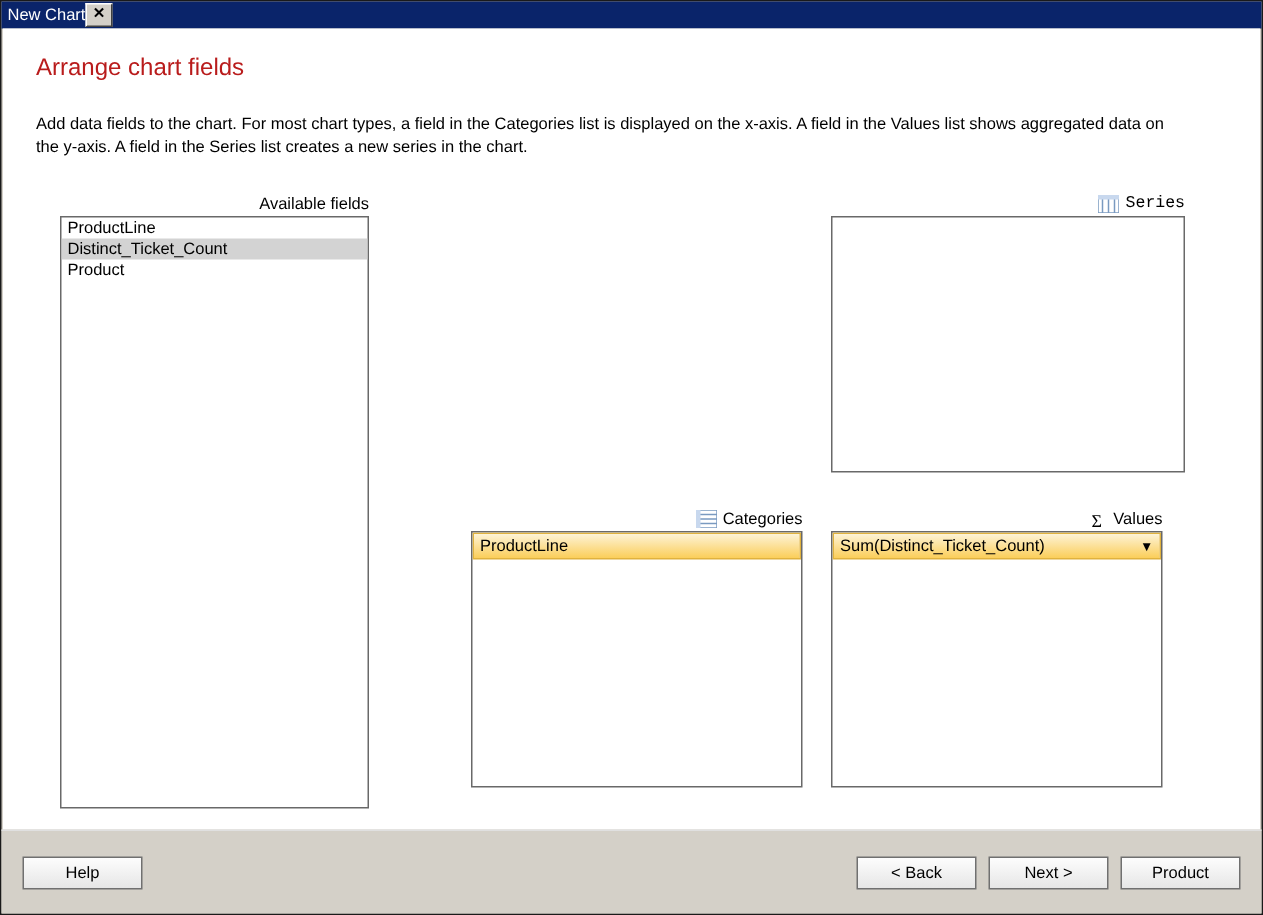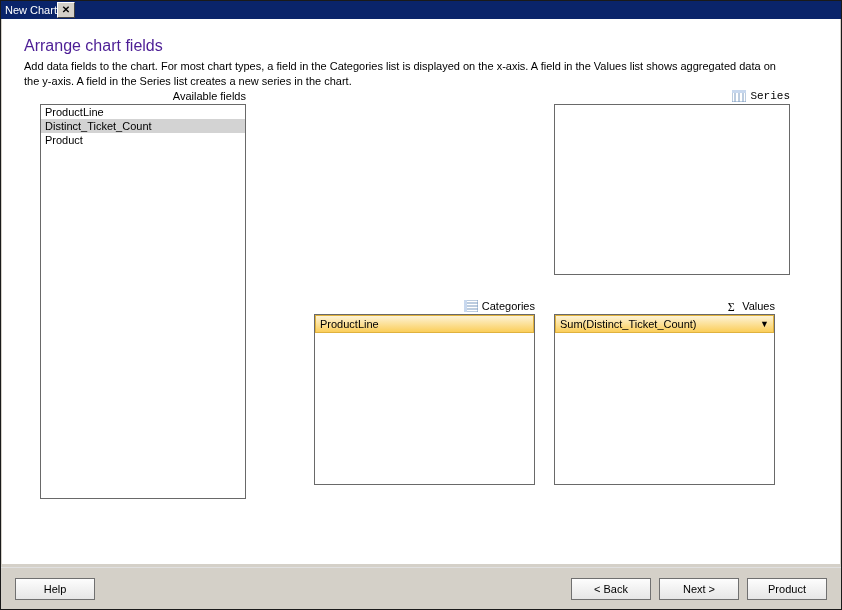--- a/index.html
+++ b/index.html
@@ -48,29 +48,29 @@
   }
   .content {
     background:#fff;
     margin:0 1px;
     height: 545px;
     padding: 18px 22px 0 22px;
     box-sizing:border-box;
     position:relative;
   }
   .page-title {
-    color:#4c1d95;
+    color:#b91c1c;
     font-size:16px;
-    margin-bottom:4px;
+    margin-bottom:21px;
   }
   .desc {
     color:#000;
     font-size:11px;
     line-height:1.4;
-    margin-bottom:0;
+    margin-bottom:23px;
     max-width:760px;
   }
   .zones {
     position:relative;
     height: 420px;
   }
   .zone-label {
     font-size:11px;
     display:flex;
     align-items:center;
@@ -135,21 +135,21 @@
     display:inline-block;
     width:14px;
     height:12px;
     vertical-align:middle;
   }
   .footer {
     position:absolute;
     bottom:0;
     left:0;
     right:0;
-    height:42px;
+    height:56px;
     border-top:1px solid #e0e0e0;
     background:#d4d0c8;
     display:flex;
     align-items:center;
     padding:0 14px;
     box-sizing:border-box;
   }
   .footer-spacer { flex:1; }
   .btn {
     min-width:80px;

